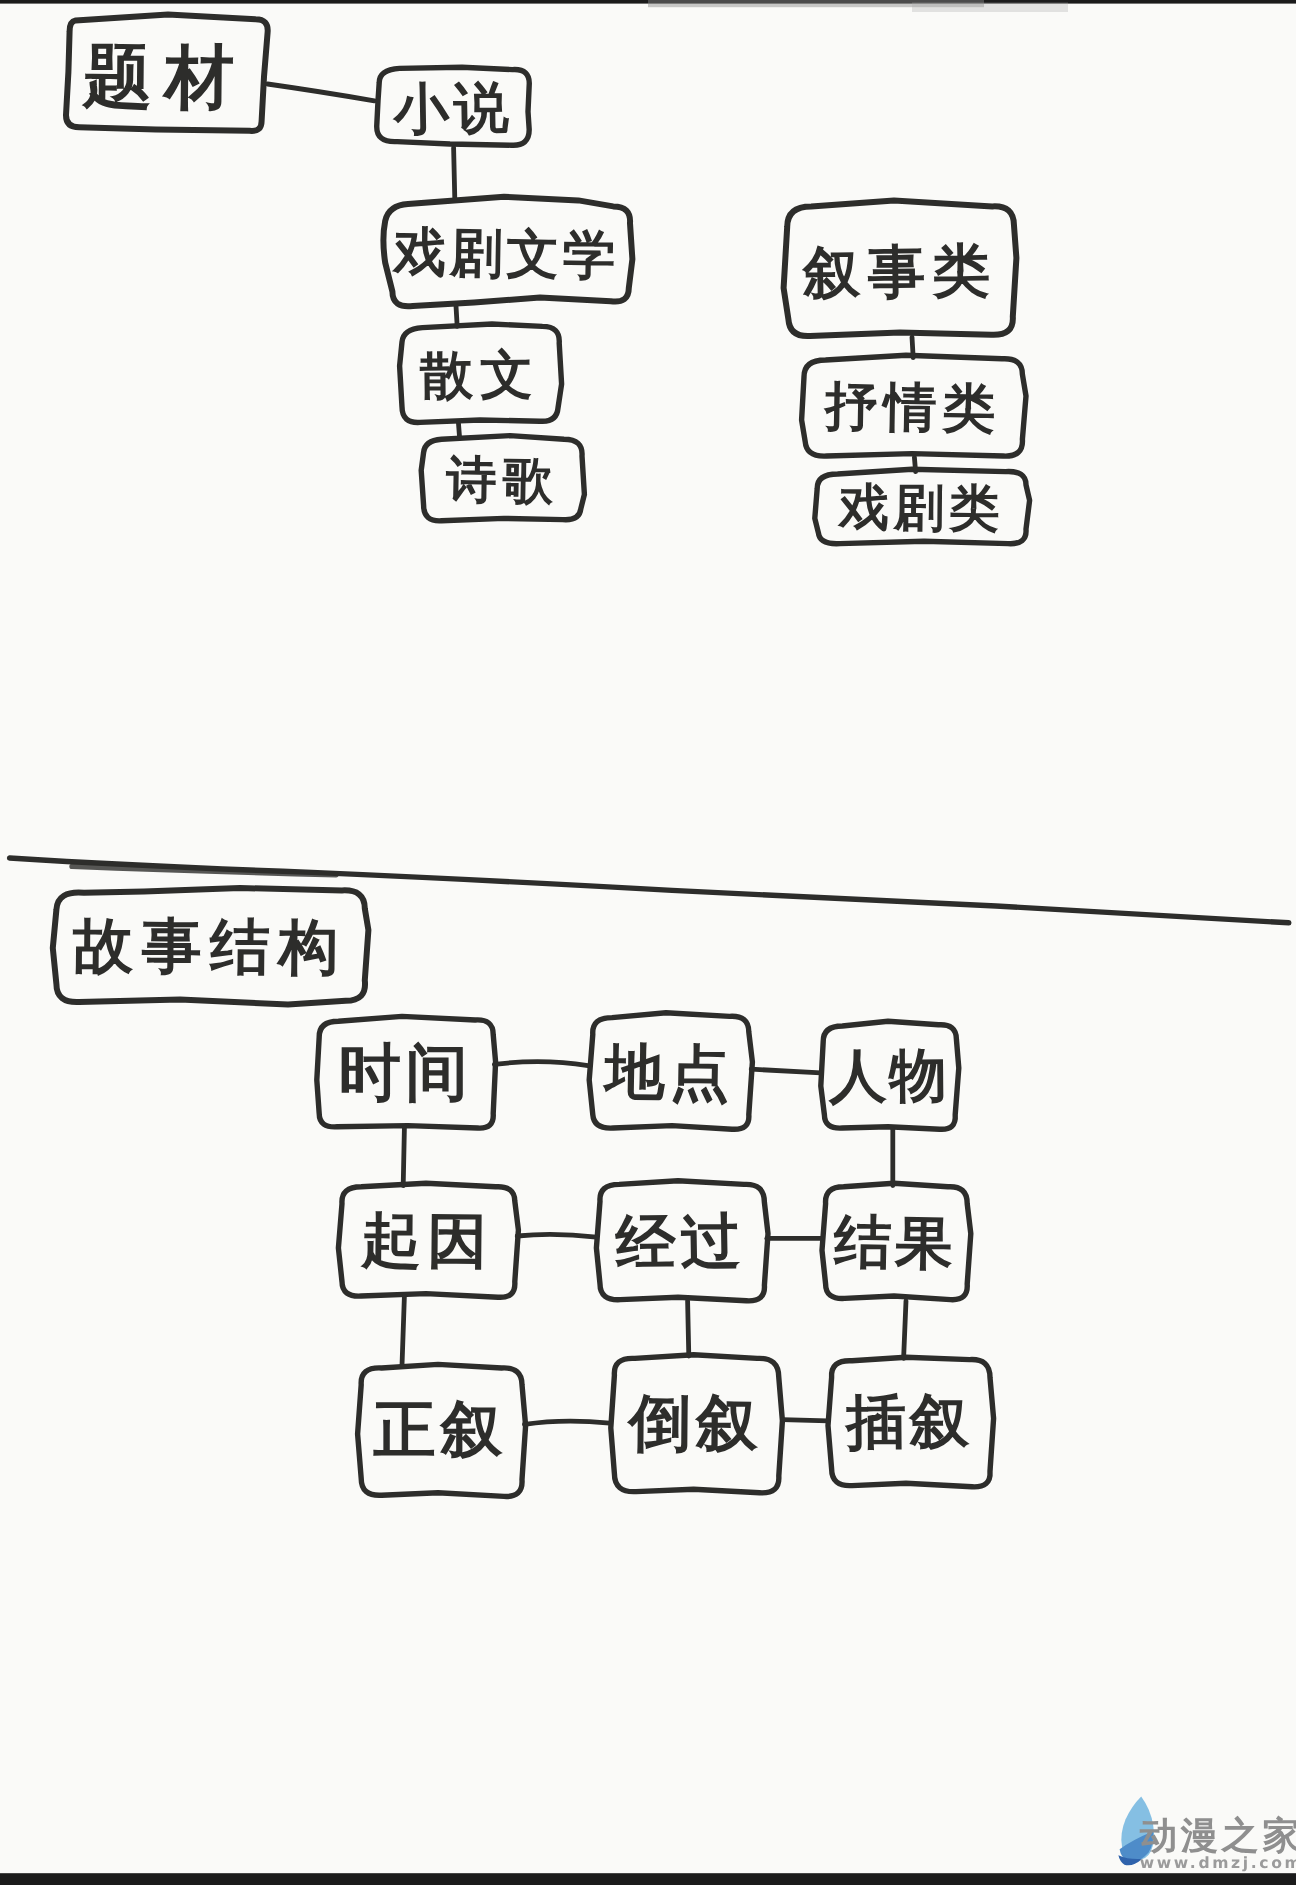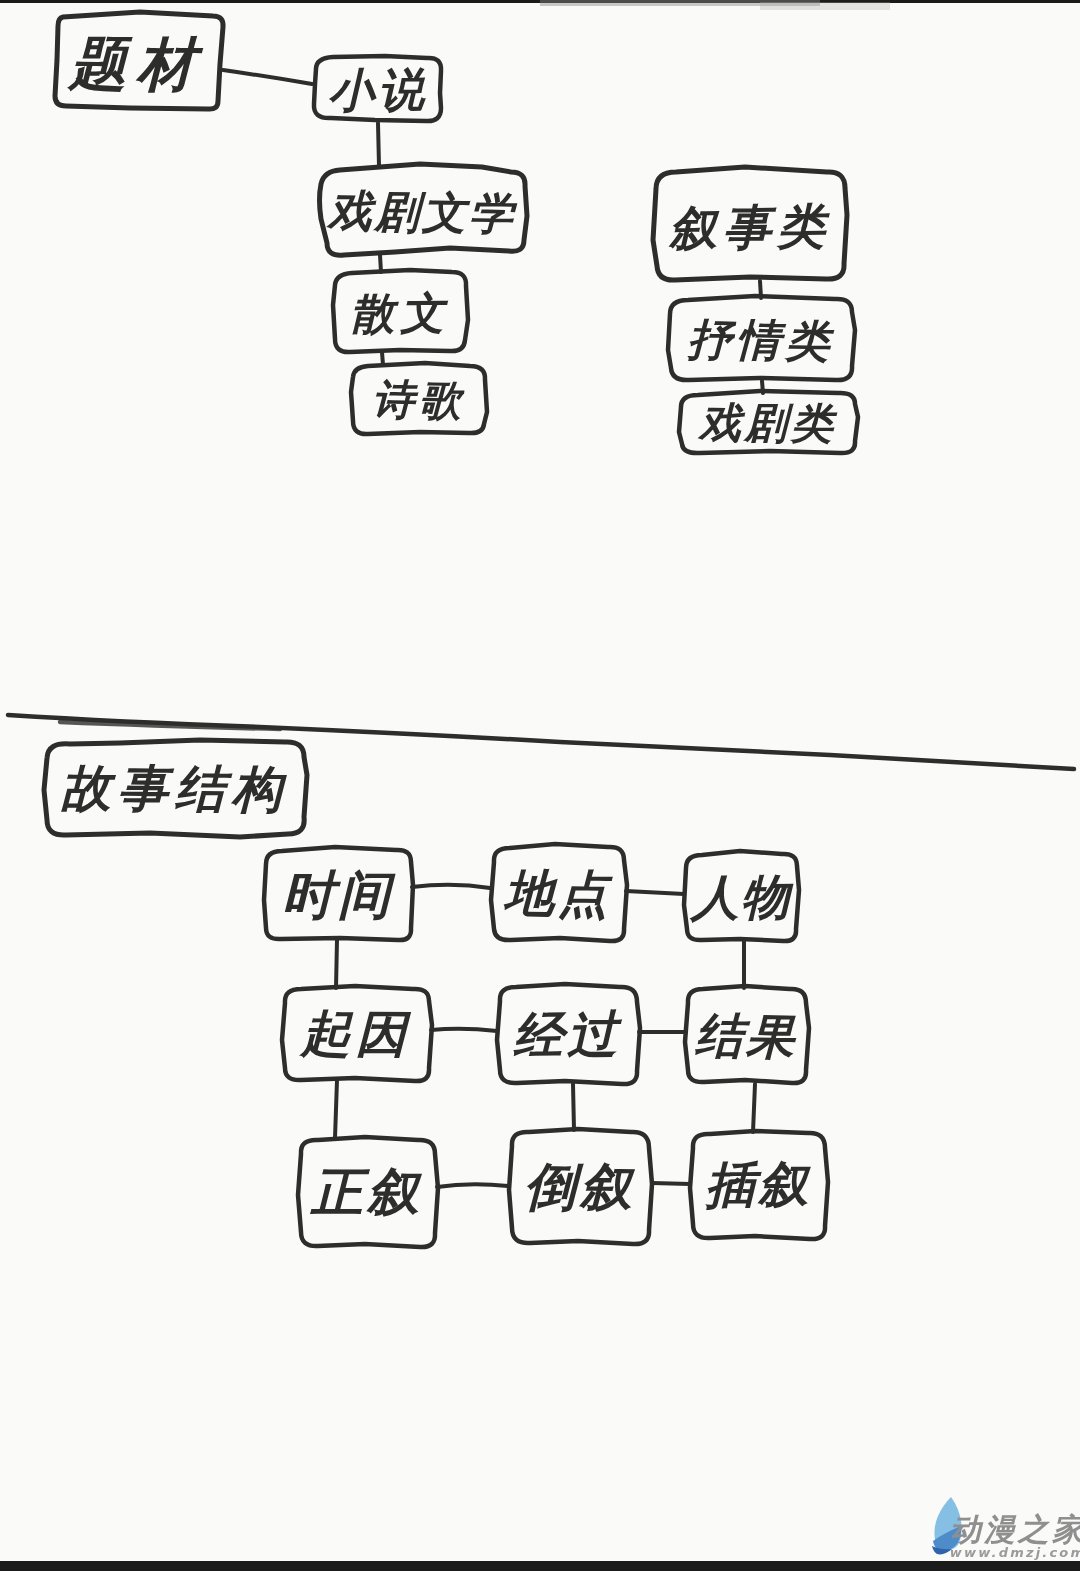--- a/index.html
+++ b/index.html
@@ -12,21 +12,21 @@
     --logo-blue-dark: #2f63ac;
   }
   * { box-sizing: border-box; }
   html, body {
     margin: 0; padding: 0;
     width: 1080px; height: 1571px;
     background: var(--paper-color);
     font-family: "DejaVu Sans", "Liberation Sans", sans-serif;
     overflow: hidden;
   }
-  .page { position: relative; width: 880px; height: 1571px; font-style: italic; }
+  .page { position: relative; width: 880px; height: 1571px; }
   svg { display: block; }
   .box-outline {
     fill: none;
     stroke: var(--ink-color);
     stroke-width: 4.5;
     stroke-linejoin: round;
     stroke-linecap: round;
   }
   .box-outline.thick { stroke-width: 5; }
   .connector {

